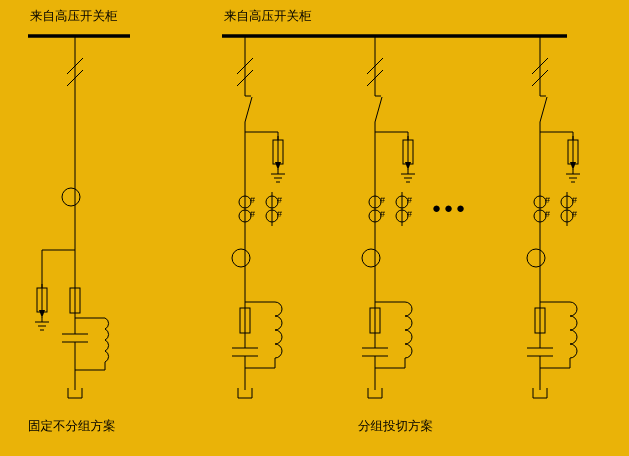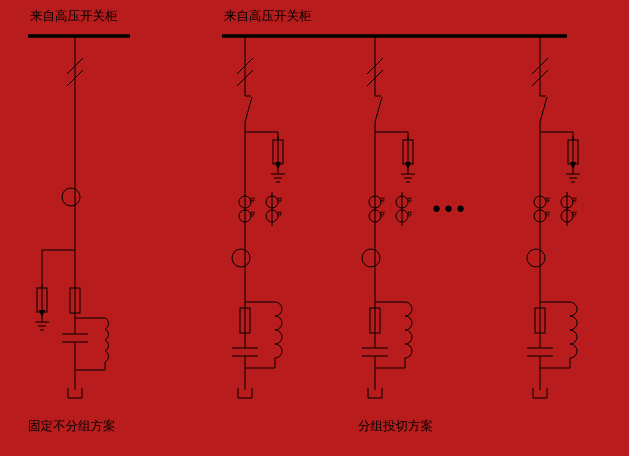--- a/index.html
+++ b/index.html
@@ -5,21 +5,21 @@
   html, body {
     margin: 0;
     padding: 0;
     background: #ffffff;
     font-family: "Liberation Sans", sans-serif;
   }
   .screen {
     position: relative;
     width: 629px;
     height: 456px;
-    background: #b91c1c;
+    background: #eab308;
     overflow: hidden;
   }
   svg { display: block; }
   svg line, svg path, svg polyline, svg circle, svg rect {
     stroke: #000000;
     fill: none;
     stroke-width: 1;
   }
   svg .filled { fill: #000000; stroke: none; }
   svg text { fill: #000000; stroke: none; font-family: "Liberation Sans", sans-serif; }

